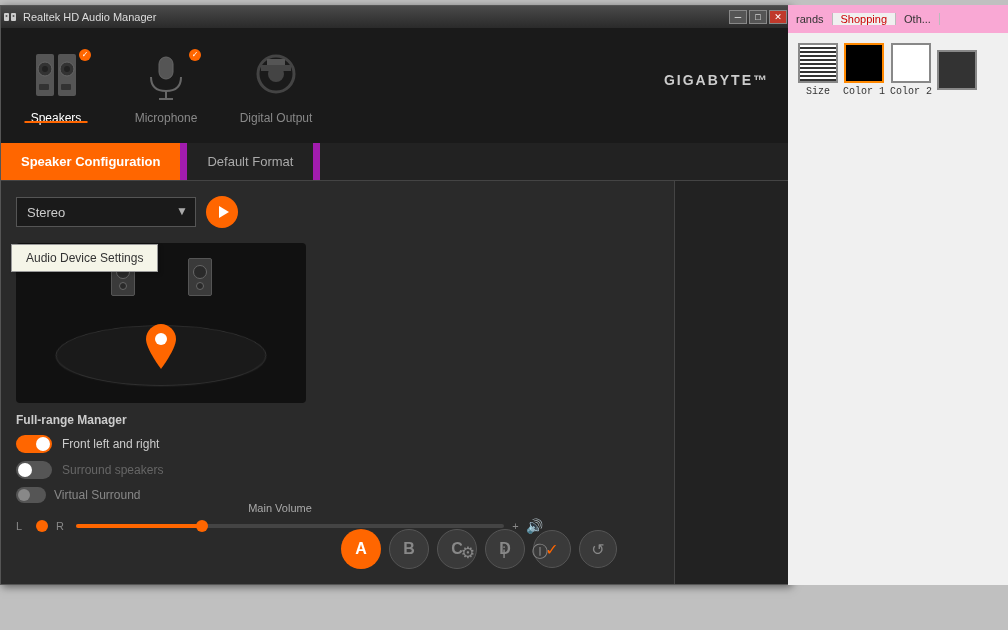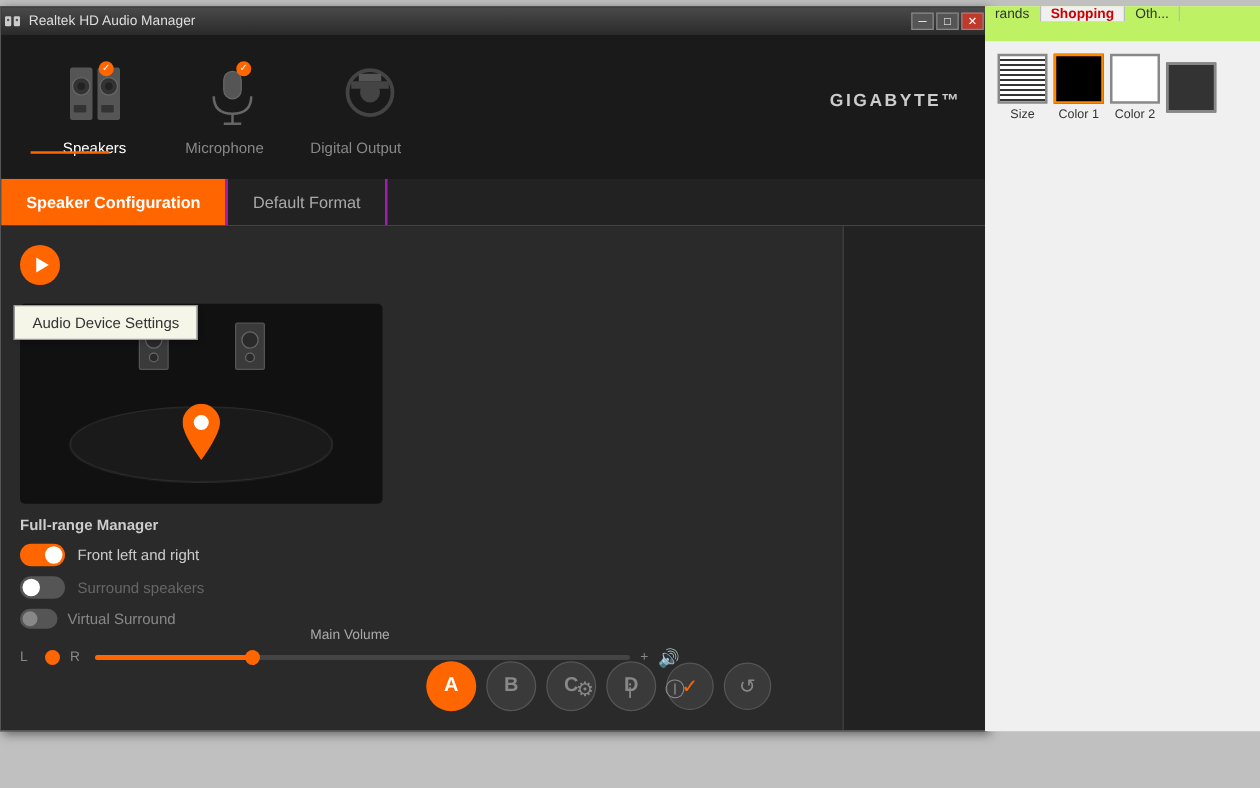--- a/index.html
+++ b/index.html
@@ -67,21 +67,21 @@
 
     .header-tabs {
       display: flex;
       gap: 20px;
       align-items: center;
     }
 
     .header-tab {
       display: flex;
       flex-direction: column;
-      align-items: flex-end;
+      align-items: center;
       gap: 4px;
       cursor: pointer;
       color: #888;
       font-size: 12px;
       position: relative;
       width: 90px;
     }
 
     .header-tab.active { color: #fff; }
 
@@ -137,21 +137,21 @@
       border-bottom: 1px solid #444;
     }
 
     .tab-item {
       padding: 2px 20px;
       display: flex;
       align-items: center;
       color: #aaa;
       font-size: 13px;
       cursor: pointer;
-      border-right: 2px solid #a21caf;
+      border-right: 7px solid #a21caf;
       justify-content: flex-end;
     }
 
     .tab-item.active {
       background: #ff6600;
       color: #fff;
       font-weight: bold;
     }
 
     .main-content {
@@ -416,50 +416,50 @@
       position: absolute;
       right: 0;
       top: 5px;
       width: 220px;
       height: 580px;
       background: #f0f0f0;
     }
 
     .browser-tabs {
       height: 28px;
-      background: #bef264;
-      display: flex;
-      align-items: flex-start;
+      background: #f9a8d4;
+      display: flex;
+      align-items: center;
     }
 
     .browser-tab {
       padding: 0 8px;
       display: flex;
       align-items: center;
       font-size: 11px;
       color: #333;
       cursor: pointer;
       border-right: 1px solid #bbb;
     }
 
     .browser-tab.active {
       background: #f0f0f0;
       color: #c00;
-      font-weight: bold;
     }
 
     .color-panel {
       padding: 10px;
     }
 
     .color-options {
       display: flex;
       gap: 5px;
       align-items: center;
       margin-bottom: 10px;
+      font-family: Liberation Mono, monospace;
     }
 
     .color-swatch {
       display: flex;
       flex-direction: column;
       align-items: center;
       gap: 3px;
     }
 
     .swatch-box {
@@ -576,20 +576,29 @@
     <div class="tab-item">
       <span>Default Format</span>
     </div>
   </div>
 
   <div class="main-content">
 
     <div class="left-panel">
 
       <div class="speaker-select">
+        <div style="position:relative;display:inline-block;">
+          <select class="select-box">
+            <option>Stereo</option>
+            <option>Quadraphonic</option>
+            <option>5.1 Surround</option>
+            <option>7.1 Surround</option>
+          </select>
+          <span style="position:absolute;right:8px;top:7px;color:#aaa;font-size:12px;pointer-events:none;">▼</span>
+        </div>
         <button class="play-btn">
           <div class="play-icon"></div>
         </button>
       </div>
 
       <div style="position:relative;width:290px;height:160px;background:#111;border-radius:4px;margin-bottom:10px;overflow:hidden;">
 
         <div style="position:absolute;bottom:15px;left:40px;right:40px;height:70px;background:#1a1a1a;border-radius:50%;border:1px solid #333;transform:perspective(200px) rotateX(30deg);"></div>
 
         <div style="position:absolute;top:15px;left:95px;">

